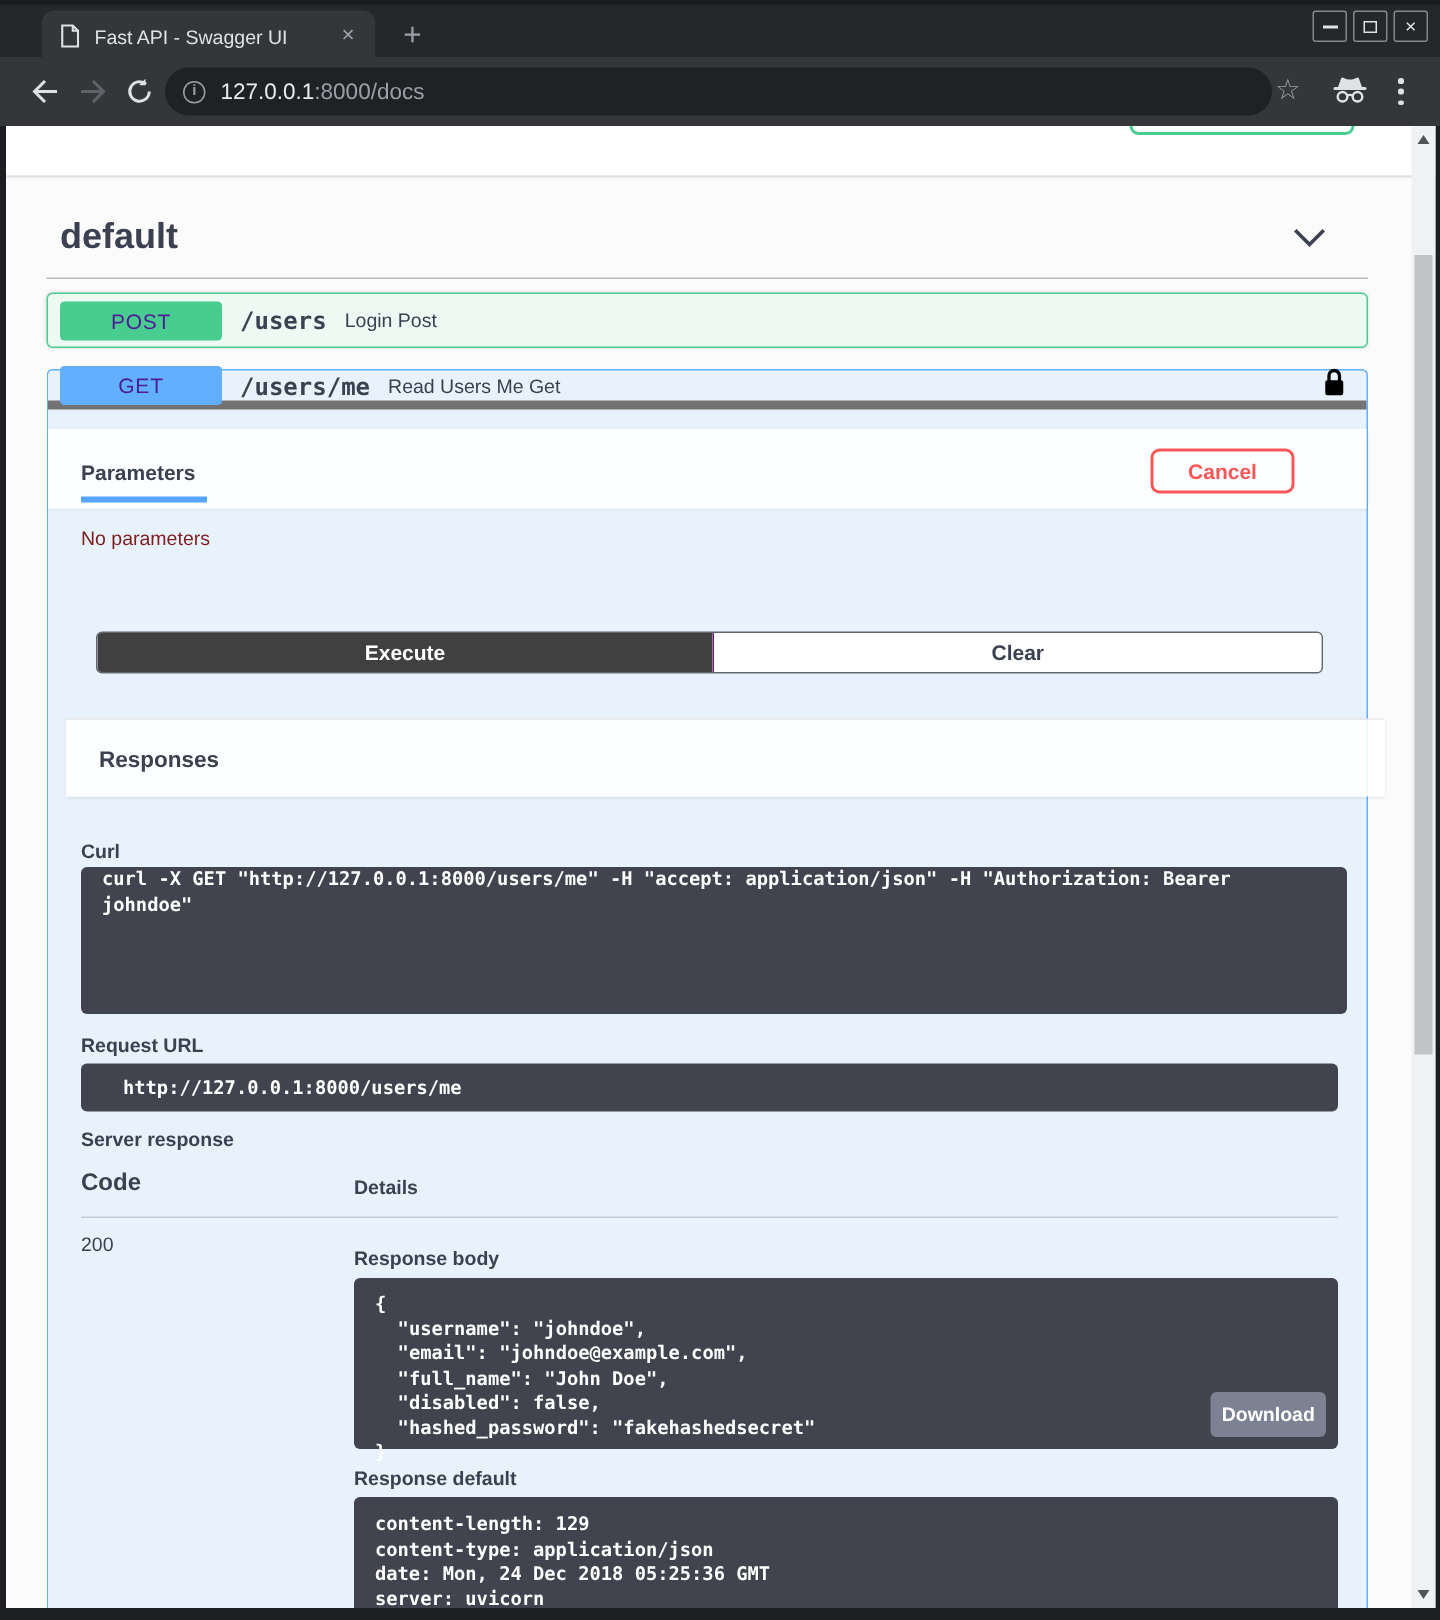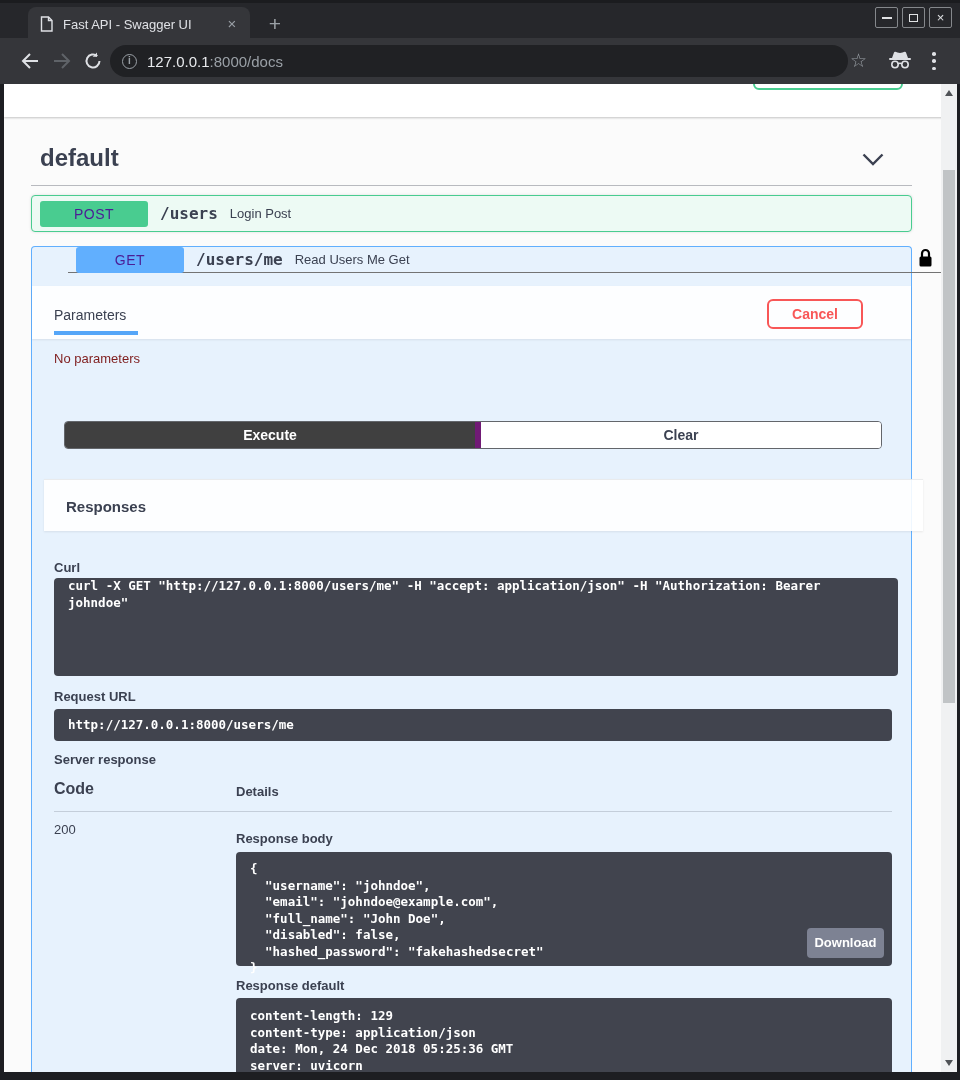--- a/index.html
+++ b/index.html
@@ -41,47 +41,47 @@
   .sec-title { position:absolute; left:36px; top:60px; font-size:24px; font-weight:bold; color:#3b4151; }
   .sec-chevron { position:absolute; left:858px; top:68px; }
   .sec-divider { position:absolute; left:27px; top:101px; width:881px; height:1px; background:rgba(59,65,81,.35); }
 
   
   .opblock { position:absolute; left:27px; width:881px; border-radius:4px; }
   .opblock-post { top:111px; height:37px; background:#edfaf4; border:1px solid #49cc90; box-shadow:0 0 3px rgba(0,0,0,.12); }
   .opblock-get  { top:162px; height:920px; background:#e7f2fd; border:1px solid #61affe; border-bottom:none; border-radius:4px 4px 0 0; }
   .summary { position:absolute; left:0; top:0; width:100%; display:flex; align-items:center; padding:0 14px 0 8px; }
   .opblock-post .summary { height:35px; }
-  .opblock-get .summary { height:26px; border-bottom:1px solid #737373;margin-left:36px; }
+  .opblock-get .summary { height:26px; border-bottom:6px solid #737373; }
   .method-badge { width:108px; height:26px; border-radius:3px; color:#4c1d95; font-size:14px; font-weight:normal; text-align:center; line-height:26px; letter-spacing:.5px; flex:0 0 auto; }
   .badge-post { background:#49cc90; }
   .badge-get { background:#61affe; }
   .op-path { font-family:"DejaVu Sans Mono","Liberation Mono",monospace; font-weight:bold; font-size:16px; color:#3b4151; margin-left:12px; }
   .op-desc { font-size:13px; color:#3b4151; margin-left:12px; flex:1 1 auto; }
   .lock { flex:0 0 auto; }
 
   .tab-header { position:absolute; left:0; top:39px; width:100%; height:53px; background:rgba(255,255,255,.92); box-shadow:0 1px 2px rgba(0,0,0,.08); }
-  .param-tab { position:absolute; left:22px; top:21px; font-size:14px; font-weight:normal; color:#3b4151; }
+  .param-tab { position:absolute; left:22px; top:21px; font-size:14px; font-weight:bold; color:#3b4151; }
   .param-underline { position:absolute; left:22px; top:45px; width:84px; height:4px; background:#55a6f8; }
   .cancel-btn { position:absolute; right:48px; top:13px; width:96px; height:30px; border:2px solid #f85757; border-radius:6px; color:#f85757; font-size:14px; font-weight:bold; background:transparent; text-align:center; line-height:26px; }
 
   .no-params { position:absolute; left:22px; top:104px; font-size:13px; color:#7f1d1d; }
 
   .exec-row { position:absolute; left:32px; top:174px; width:818px; height:28px; display:flex; border:1px solid #63666b; border-radius:4px; overflow:hidden; }
   .btn-execute { width:410px; background:#404040; color:#fff; font-size:14px; font-weight:bold; text-align:center; line-height:27px; border:none; }
-  .btn-clear { flex:1; background:#fff; color:#3b4151; font-size:14px; font-weight:bold; text-align:center; line-height:27px; border:none; border-left:6px solid #701a75; }
+  .btn-clear { flex:1; background:#fff; color:#3b4151; font-size:14px; font-weight:bold; text-align:center; line-height:27px; border:none; border-left:1px solid #701a75; }
 
   .responses-strip { position:absolute; left:12px; top:232px; width:100%; height:52px; background:rgba(255,255,255,.9); border-top:1px solid rgba(59,65,81,.1); box-shadow:0 1px 2px rgba(0,0,0,.08); }
   .responses-strip span { position:absolute; left:22px; top:18px; font-size:15px; font-weight:bold; color:#3b4151; }
 
   .blk-label { position:absolute; left:22px; font-size:13px; font-weight:bold; color:#3b4151; }
   .col-label { position:absolute; left:204px; font-size:13px; font-weight:bold; color:#3b4151; }
   .darkblock { position:absolute; background:#41444e; border-radius:4px; color:#fff; font-family:"DejaVu Sans Mono","Liberation Mono",monospace; font-weight:bold; font-size:12.5px; line-height:16.5px; white-space:pre-wrap; word-break:break-word; }
   .curl-block { left:22px; top:331px; width:844px; height:98px; padding:0 14px; }
-  .requrl-block { left:22px; top:462px; width:838px; height:32px; padding:8px 14px; }
+  .requrl-block { left:22px; top:462px; width:838px; height:32px; padding:8px 28px; }
   .respbody-block { left:204px; top:605px; width:656px; height:114px; padding:9px 14px; }
   .respheaders-block { left:204px; top:751px; width:656px; height:120px; padding:10px 14px; }
 
   .code-header { position:absolute; left:22px; top:533px; font-size:16px; font-weight:bold; color:#3b4151; }
   .details-header { top:537px; }
   .table-divider { position:absolute; left:22px; top:564px; width:838px; height:1px; background:rgba(59,65,81,.2); }
   .status-code { position:absolute; left:22px; top:575px; font-size:13px; color:#3b4151; }
 
   .download-btn { position:absolute; left:775px; top:681px; width:77px; height:30px; background:#7d8293; border:none; border-radius:4px; color:#fff; font-size:13px; font-weight:bold; text-align:center; line-height:30px; }
 

